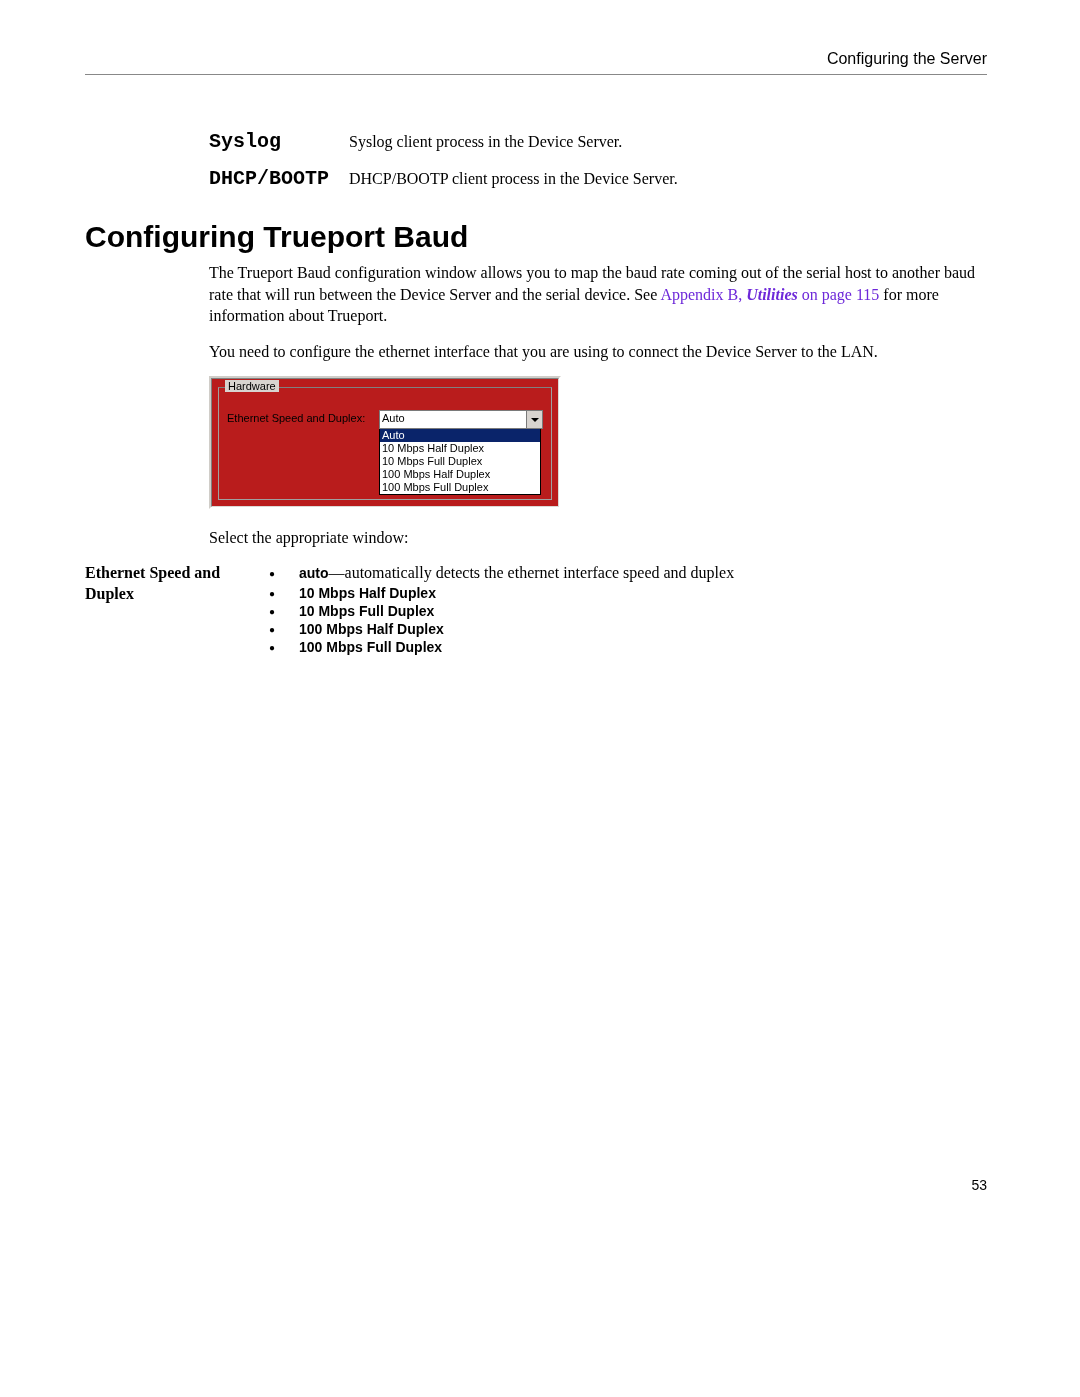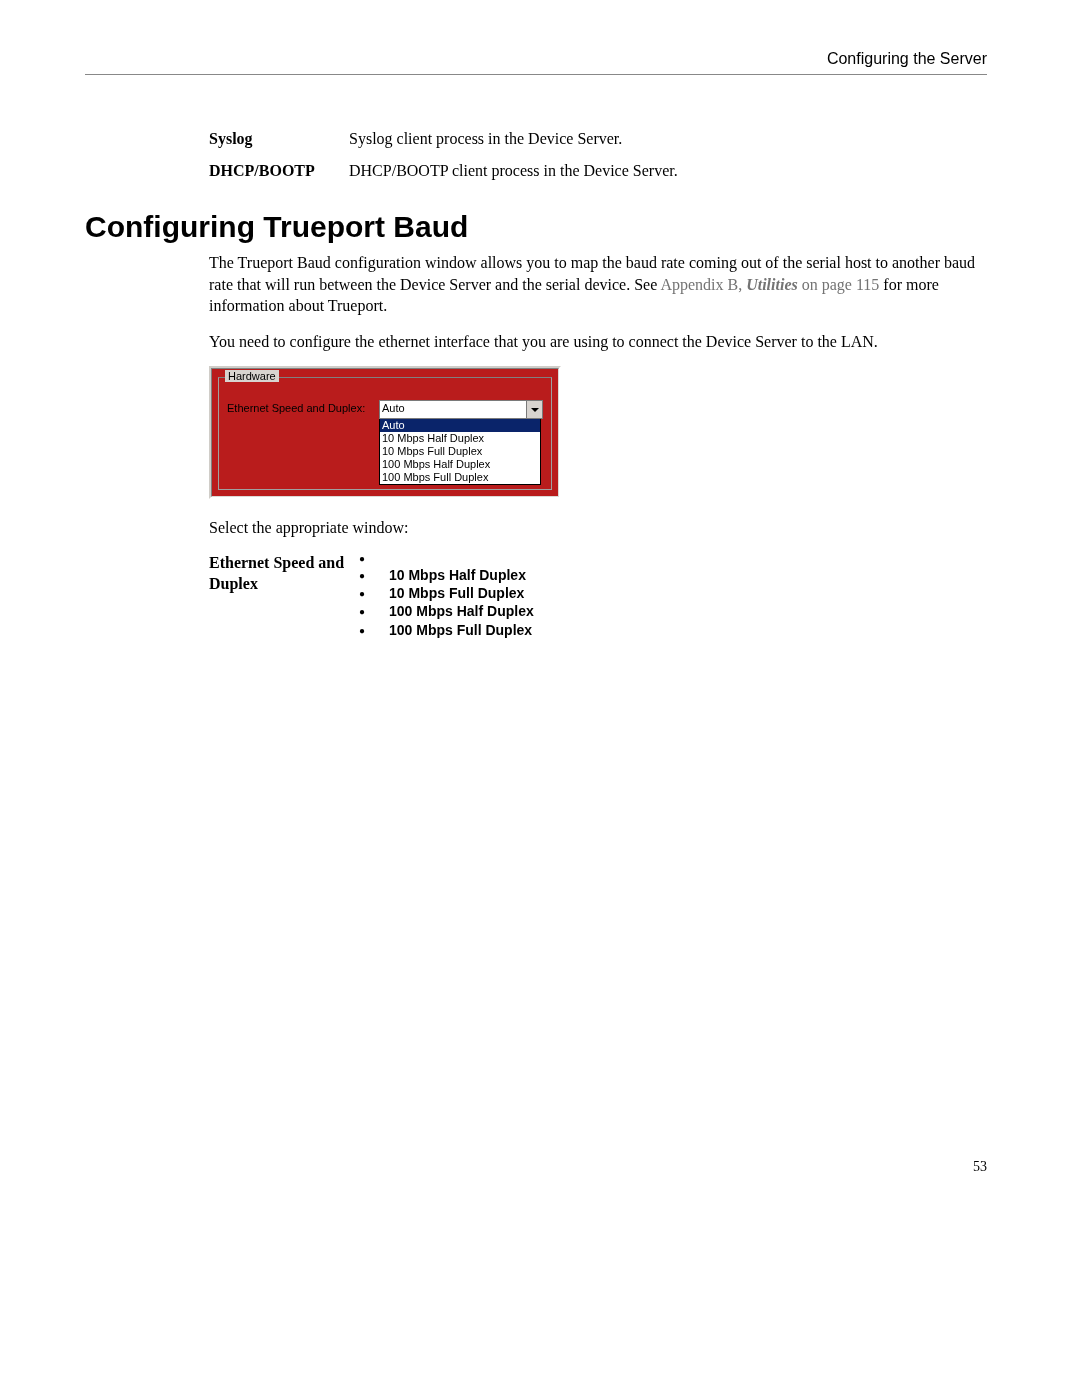--- a/index.html
+++ b/index.html
@@ -35,41 +35,41 @@
   }
   .def-row {
     display: flex;
     align-items: baseline;
     margin-bottom: 14px;
   }
   .def-term {
     font-weight: bold;
     width: 140px;
     flex: 0 0 140px;
-    font-family: Liberation Serif, serif;
-    font-size: 16px;
+    font-family: Liberation Mono, monospace;
+    font-size: 20px;
   }
   .def-desc {
     font-family: "Times New Roman", Times, serif;
     font-size: 16px;
   }
   h2.section {
     font-family: Arial, Helvetica, sans-serif;
     font-weight: bold;
     font-size: 30px;
     margin: 30px 0 8px 0;
   }
   .body-text {
     margin-left: 124px;
     font-size: 16px;
     line-height: 1.35;
     margin-bottom: 14px;
   }
   .link {
-    color: #737373;
+    color: #6d28d9;
   }
   .link-italic {
     font-style: italic;
     font-weight: bold;
   }
   
   .hw-panel {
     margin-left: 124px;
     width: 352px;
     background: #b91c1c;
@@ -156,22 +156,22 @@
     font-size: 11px;
     white-space: nowrap;
   }
   .list-item.selected {
     background: #0a246a;
     color: #fff;
   }
 
   
   .ed-block {
-    margin-left: 124px;
-    display: flex;
+    display: flex;
+    gap: 34px;
   }
   .ed-term {
     font-weight: bold;
     width: 140px;
     flex: 0 0 140px;
     font-size: 16px;
     line-height: 1.3;
   }
   .ed-content {
     flex: 1;
@@ -204,21 +204,21 @@
     font-family: Arial, Helvetica, sans-serif;
     font-size: 14px;
     font-weight: bold;
   }
   .opt-desc {
     font-family: "Times New Roman", Times, serif;
     font-size: 16px;
   }
   .page-num {
     text-align: right;
-    font-family: Liberation Serif, serif;
+    font-family: Liberation Sans, sans-serif;
     font-size: 14px;
     margin-top: 520px;
   }
 </style>
 </head>
 <body>
 
 <div class="page">
 
   <div class="header-area">
@@ -271,20 +271,21 @@
   </div>
 
   <div class="body-text">Select the appropriate window:</div>
 
   <div class="ed-block">
     <div class="ed-term">Ethernet Speed and Duplex</div>
     <div class="ed-content">
       <ul class="ed-list">
         <li>
             <span class="bullet">●</span>
+            <span><span class="opt-bold">auto</span><span class="opt-desc">—automatically detects the ethernet interface speed and duplex</span></span>
           </li>
         <li>
             <span class="bullet">●</span>
             <span class="opt-bold">10 Mbps Half Duplex</span>
           </li>
         <li>
             <span class="bullet">●</span>
             <span class="opt-bold">10 Mbps Full Duplex</span>
           </li>
         <li>

